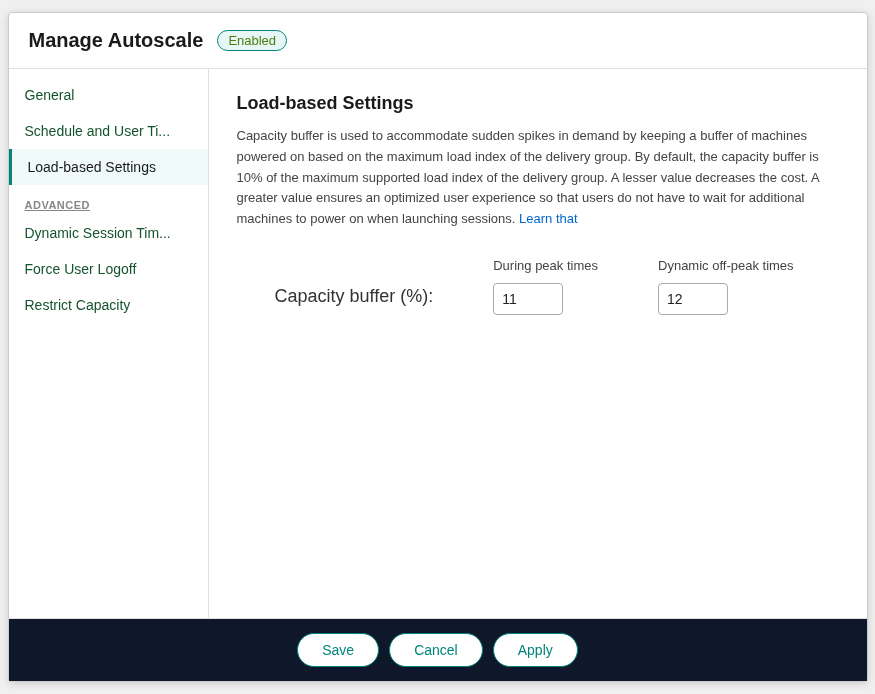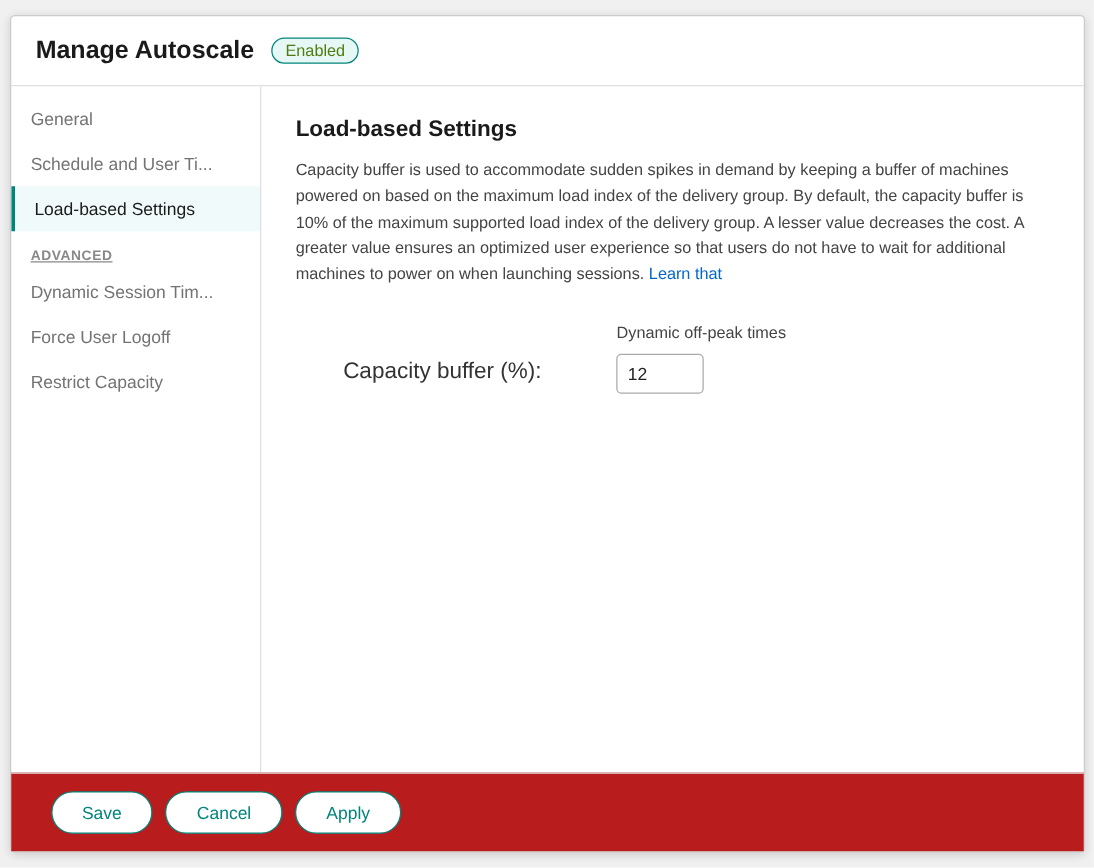--- a/index.html
+++ b/index.html
@@ -51,21 +51,21 @@
     }
     .sidebar {
       width: 200px;
       border-right: 1px solid #e0e0e0;
       padding: 8px 0;
       flex-shrink: 0;
     }
     .sidebar-item {
       padding: 10px 16px;
       font-size: 14px;
-      color: #737373;
+      color: #14532d;
       cursor: pointer;
       position: relative;
     }
     .sidebar-item.active {
       background: #f0fafa;
       color: #1a1a1a;
       font-weight: 500;
       border-left: 3px solid #00857a;
     }
     .sidebar-section-label {
@@ -128,25 +128,25 @@
       border: 1px solid #aaa;
       border-radius: 4px;
       padding: 4px 8px;
       font-size: 14px;
       color: #222;
       text-align: left;
       outline: none;
     }
     .modal-footer {
       border-top: 1px solid #e0e0e0;
-      padding: 14px 32px;
-      display: flex;
-      justify-content: flex-start;
+      padding: 14px 4px;
+      display: flex;
+      justify-content: center;
       gap: 10px;
-      background: #b91c1c;
+      background: #0f172a;
     }
     .btn {
       padding: 8px 24px;
       border-radius: 20px;
       font-size: 14px;
       font-weight: 500;
       cursor: pointer;
       border: 1.5px solid #00857a;
       background: #fff;
       color: #00857a;
@@ -189,20 +189,24 @@
     </div>
     <div class="main-content">
       <div class="page-title">Load-based Settings</div>
       <div class="description">
         <span>Capacity buffer is used to accommodate sudden spikes in demand by keeping a buffer of machines powered on based on the maximum load index of the delivery group. By default, the capacity buffer is 10% of the maximum supported load index of the delivery group. A lesser value decreases the cost. A greater value ensures an optimized user experience so that users do not have to wait for additional machines to power on when launching sessions.</span>
         <a class="learn-more">Learn that</a>
       </div>
       <div class="settings-row">
         <div class="setting-label">Capacity buffer (%):</div>
         <div class="peak-group">
+          <div class="peak-group-label">During peak times</div>
+          <input class="number-input" type="number" value="11" style="">
+        </div>
+        <div class="peak-group">
           <div class="peak-group-label">Dynamic off-peak times</div>
           <input class="number-input" type="number" value="12" style="">
         </div>
       </div>
     </div>
   </div>
   <div class="modal-footer">
     <button class="btn btn-primary">Save</button>
     <button class="btn">Cancel</button>
     <button class="btn">Apply</button>

